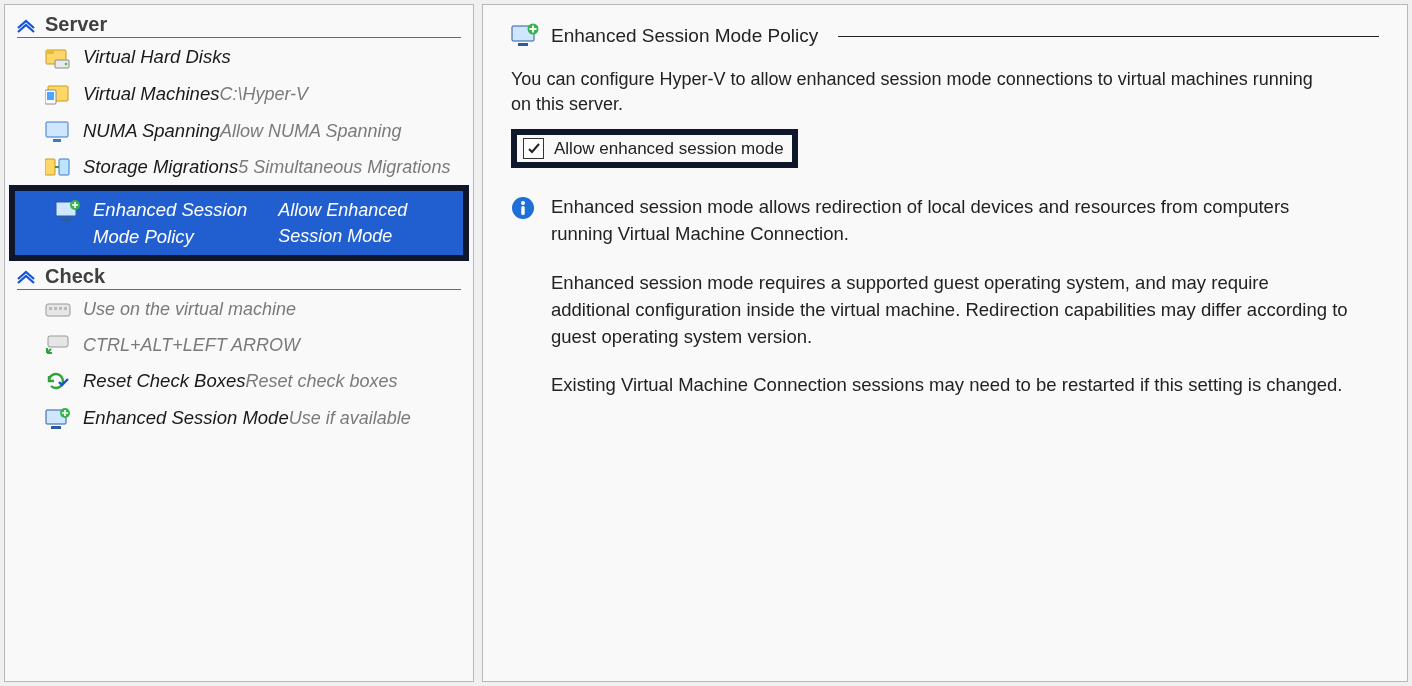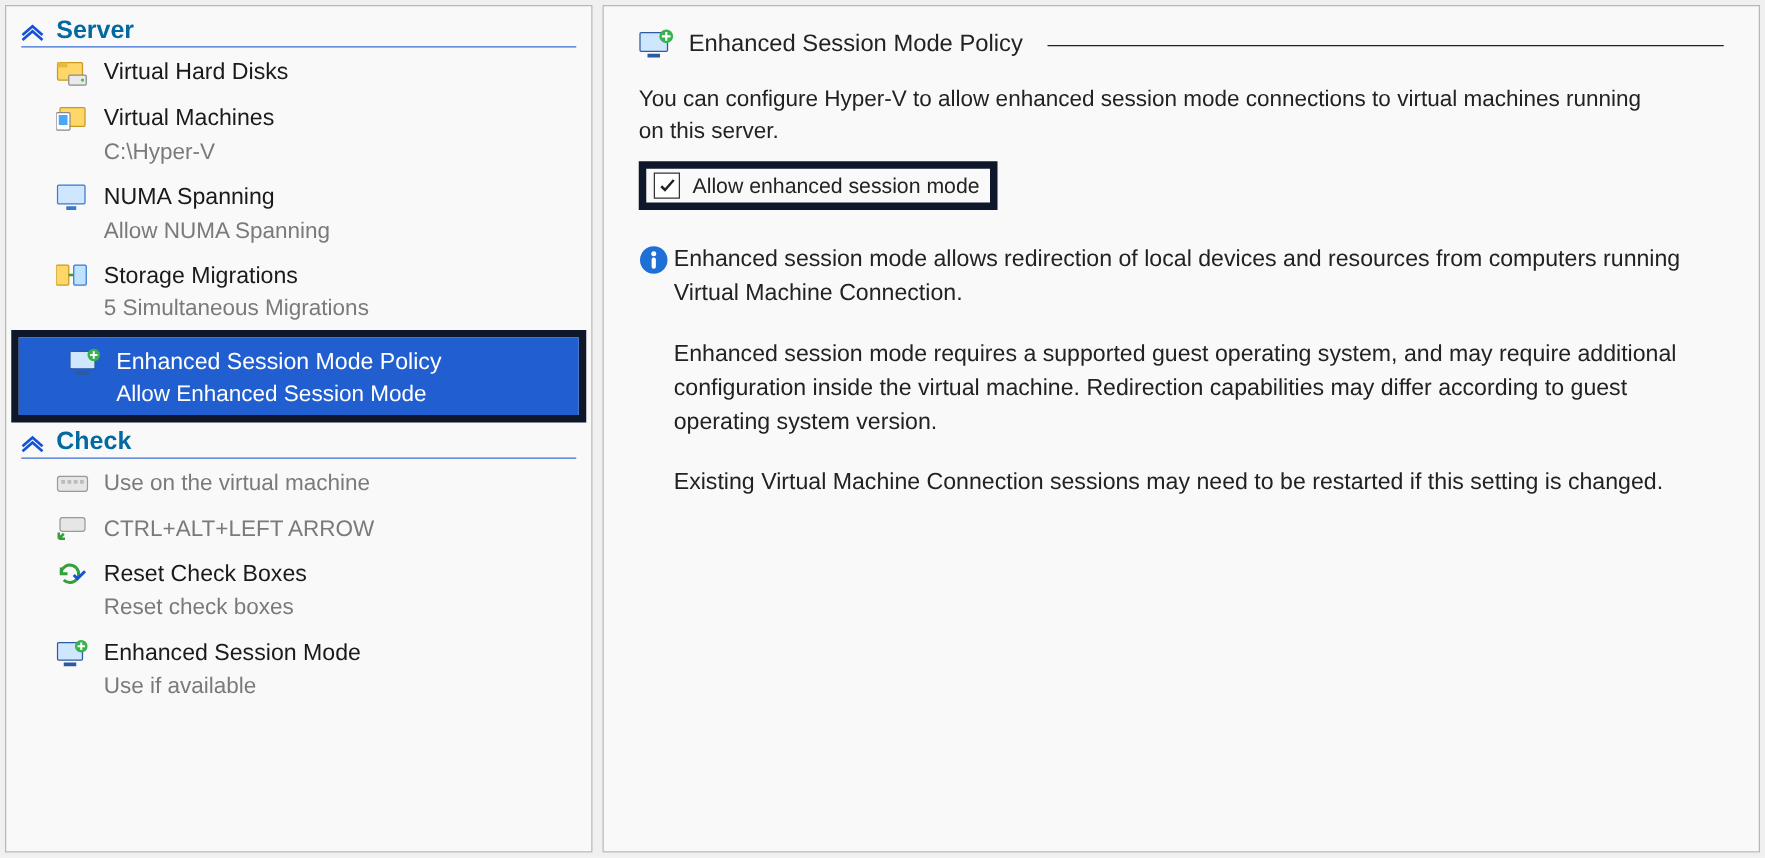--- a/index.html
+++ b/index.html
@@ -1,44 +1,44 @@
 <!DOCTYPE html>
 <html><head>
 <meta charset="utf-8">
 <style>
   html,body{margin:0;padding:0;font-family:"Segoe UI",Tahoma,sans-serif;font-size:17px;background:#f0f0f0;color:#222;}
   .window{display:flex;width:1412px;height:686px;box-sizing:border-box;}
   .pane{background:#f9f9f9;border:1px solid #b8b8b8;box-sizing:border-box;margin:4px;padding:4px 0;}
   .left{width:470px;overflow:hidden;}
   .right{flex:1;padding:18px 28px;}
   .section-header{display:flex;align-items:center;gap:10px;margin:4px 12px 0 12px;border-bottom:1px solid #3b6fd6;padding-bottom:1px;cursor:pointer;}
-  .section-header .txt{color:#0369a1;font-weight:600;font-size:20px;}
+  .section-header .txt{color:#404040;font-weight:600;font-size:20px;}
   .chev{width:18px;height:14px;display:inline-block;}
   .chev svg{width:18px;height:14px;}
   .item{display:flex;align-items:flex-start;gap:12px;padding:6px 8px 4px 40px;cursor:pointer;}
   .item .ic{width:26px;height:24px;flex:0 0 26px;margin-top:2px;}
   .item .ic svg{width:26px;height:24px;}
-  .item .lbls{display:flex;flex-direction:column;line-height:1.45;}
+  .item .lbls{display:flex;flex-direction:row;line-height:1.45;font-style:italic;}
   .item .title{color:#1a1a1a;font-size:18.5px;}
   .item .sub{color:#7a7a7a;font-size:18px;}
   .item.selected{background:#215fd0;}
   .item.selected .title,.item.selected .sub{color:#fff;}
   .hl{border:6px solid #0f172a;box-sizing:border-box;}
   .left .hl{margin:0 4px;}
   .right .hl{display:inline-flex;align-items:center;gap:10px;padding:3px 8px 3px 6px;}
   
   .hdr{display:flex;align-items:center;gap:12px;margin-bottom:18px;}
   .hdr .ic{width:28px;height:26px;}
   .hdr .ic svg{width:28px;height:26px;}
   .hdr .ttl{font-size:19px;color:#222;white-space:nowrap;}
   .hdr .line{flex:1;height:1px;background:#222;margin-left:8px;}
   .desc{font-size:18px;color:#222;line-height:1.4;margin-bottom:12px;max-width:820px;}
   .chk{width:19px;height:19px;border:1px solid #333;display:inline-flex;align-items:center;justify-content:center;background:#fff;}
   .chk svg{width:14px;height:14px;}
-  .info-row{display:flex;gap:4px;margin-top:26px;max-width:840px;}
+  .info-row{display:flex;gap:16px;margin-top:26px;max-width:840px;}
   .info-ic{width:24px;height:24px;flex:0 0 24px;margin-top:2px;}
   .info-txt{font-size:18.5px;color:#222;line-height:1.45;}
   .info-txt p{margin:0 0 22px 0;}
 </style>
 </head>
 <body>
 
 <div class="window">
 
   <div class="pane left">

